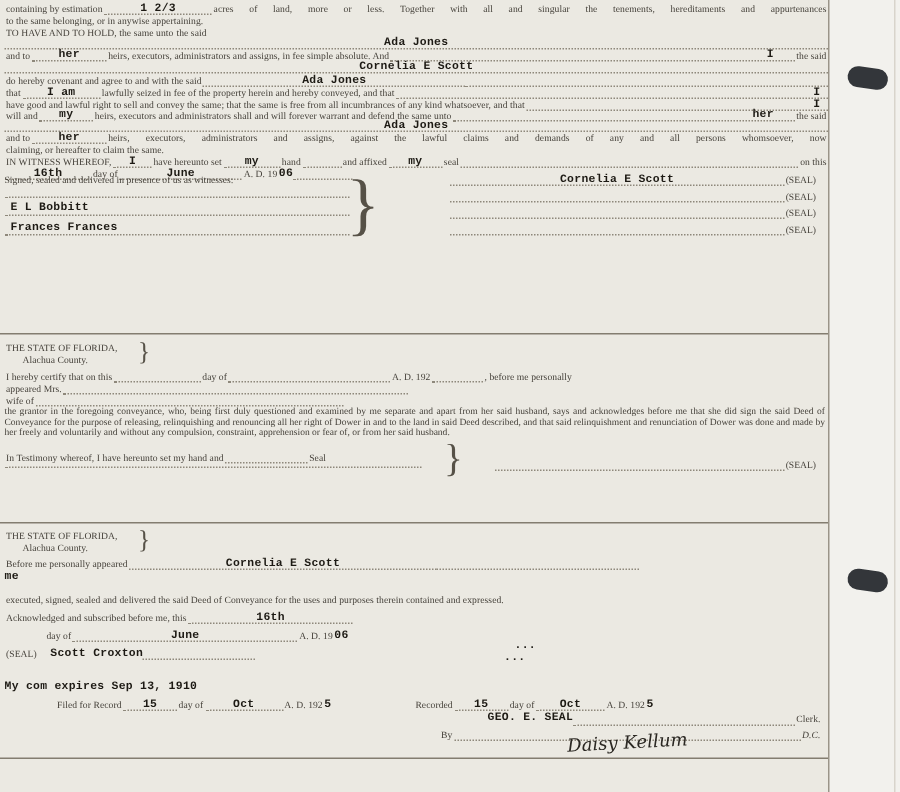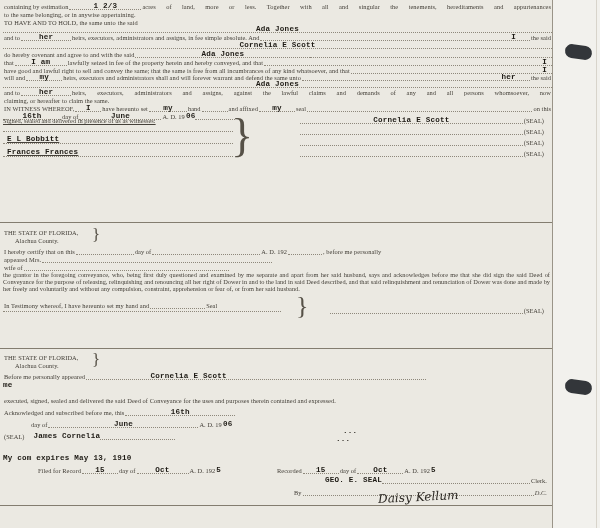--- a/index.html
+++ b/index.html
@@ -1,31 +1,31 @@
 <!DOCTYPE html>
 <html><head>
 <meta charset="utf-8">
 <style>
   * { margin:0; padding:0; box-sizing:border-box; }
   html,body { width:600px; height:528px; }
   .page { position:relative; width:600px; height:528px; background:#ebe9e2;
           font-family:"Liberation Serif","DejaVu Serif",serif; color:#45413a; overflow:hidden; }
   .row { position:absolute; left:3px; right:48px; height:8px; display:flex;
-         align-items:flex-end; font-size:6.4px; white-space:nowrap; letter-spacing:.05px; }
+         align-items:center; font-size:6.4px; white-space:nowrap; letter-spacing:.05px; }
   .pt { flex:0 0 auto; padding:0 1px; }
   .stretch { flex:1 1 auto; text-align:justify; text-align-last:justify; white-space:normal; overflow:hidden; }
   .f { flex:0 0 auto; border-bottom:1px dotted #8e887b; height:8px; text-align:center; }
   .g { flex:1 1 auto; }
   .tr { text-align:right; padding-right:14px; }
   .t { font-family:"Liberation Mono","DejaVu Sans Mono",monospace; font-size:7.6px; font-weight:700;
        color:#1d1a14; letter-spacing:.2px; position:relative; top:-.5px; }
   .brace { position:absolute; font-weight:200; color:#56514737; color:#565147; line-height:1; }
   .hr { position:absolute; left:0; width:552px; border-top:1px solid #837d70; }
   .para { position:absolute; left:3px; right:50px; font-size:6.35px; line-height:7.1px; text-align:justify; }
-  .wcol { position:absolute; left:3px; top:117px; width:230px; font-size:6.4px;text-decoration:underline; }
+  .wcol { position:absolute; left:3px; top:117px; width:230px; font-size:6.4px; }
   .whead { height:8px; }
   .wline { border-bottom:1px dotted #8e887b; display:flex; align-items:flex-end; padding-left:4px; }
   .sealrow { position:absolute; left:300px; right:55px; height:10px; display:flex;
              align-items:flex-end; font-size:6.4px; }
   .sigline { position:absolute; left:3px; width:278px; height:9px; border-bottom:1px dotted #8e887b; }
   .abs-t { position:absolute; }
   .sig { font-family:"DejaVu Serif",serif; font-style:italic; font-size:12px; color:#2b2823;
          display:inline-block; transform:rotate(-3deg); position:relative; top:2px; }
   .it { font-style:italic; }
   .edge { position:absolute; left:552px; top:0; width:48px; height:528px; background:#f2f1ed;
@@ -214,27 +214,27 @@
   </div>
   <div class="row" style="top:420px; left:30px">
     <span class="pt">day of</span>
     <span class="f" style="width:150px"><span class="t">June</span></span>
     <span class="pt">A. D. 19</span>
     <span class="t">06</span>
   </div>
   <div class="row" style="top:432px">
     <span class="pt">(SEAL)</span>
     <span style="width:8px"></span>
-    <span class="t">James Cornelia</span>
+    <span class="t">Scott Croxton</span>
     <span class="f" style="width:75px"></span>
   </div>
   <span class="abs-t t" style="left:343px; top:427px">...</span>
   <span class="abs-t t" style="left:336px; top:435px">...</span>
   <div class="row" style="top:454px">
-    <span class="t">My com expires May 13, 1910</span>
+    <span class="t">My com expires Sep 13, 1910</span>
   </div>
 
   <div class="row" style="top:466px; left:37px">
     <span class="pt">Filed for Record</span>
     <span class="f" style="width:36px"><span class="t">15</span></span>
     <span class="pt">day of</span>
     <span class="f" style="width:52px"><span class="t">Oct</span></span>
     <span class="pt">A. D. 192</span>
     <span class="t">5</span>
     <span style="width:55px"></span>

